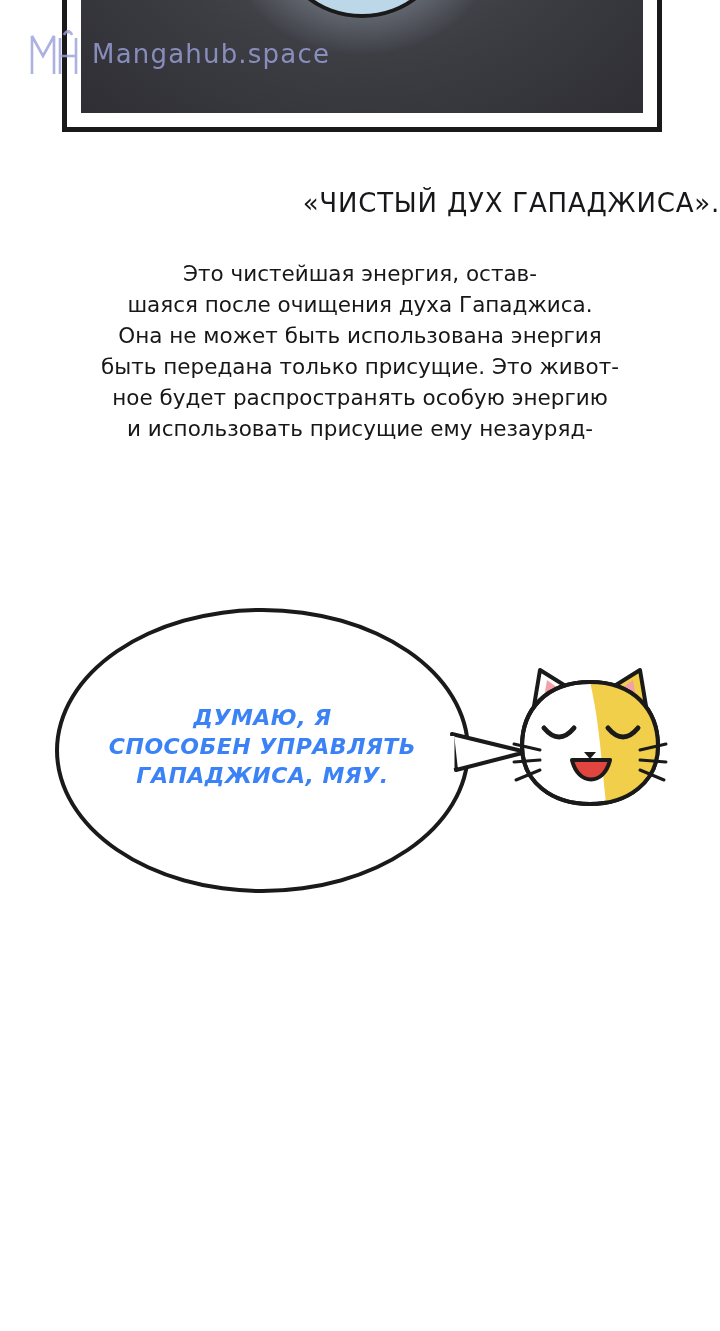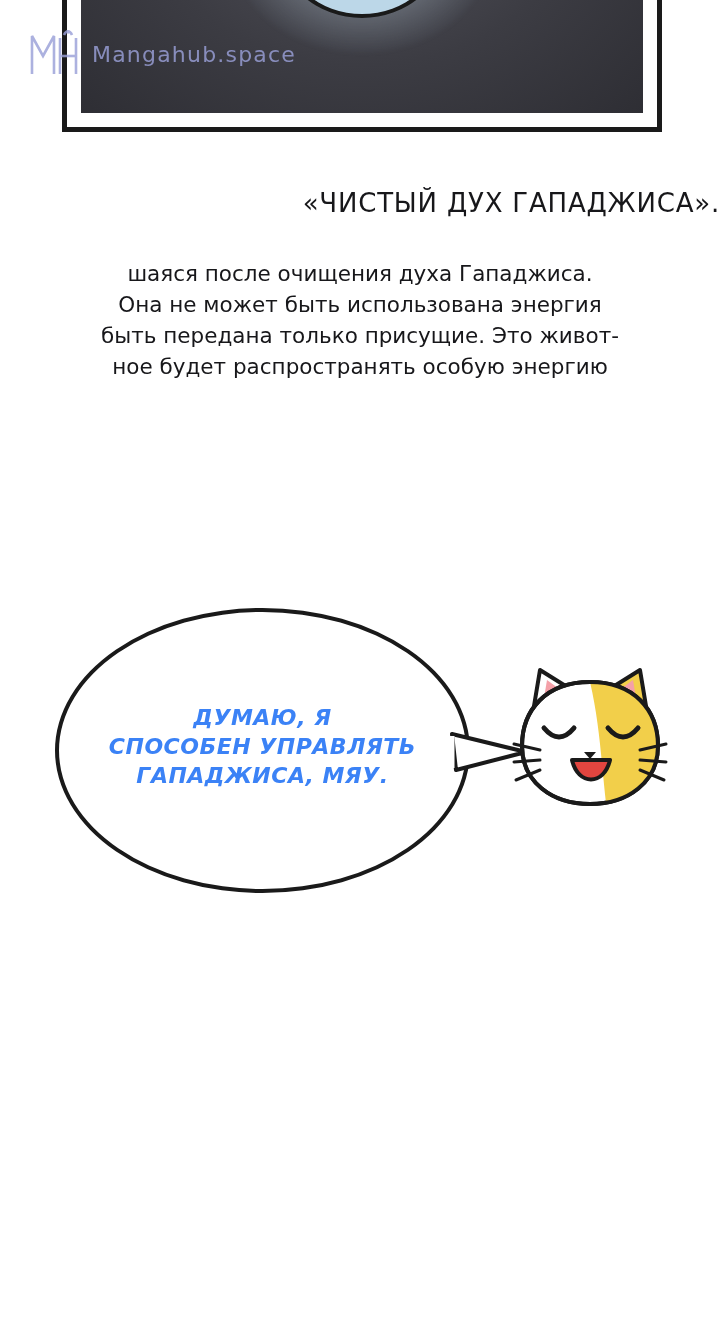--- a/index.html
+++ b/index.html
@@ -72,21 +72,21 @@
     opacity: 0.82;
     pointer-events: none;
   }
   .wm-logo {
     width: 56px;
     height: 56px;
     position: relative;
   }
   .wm-text {
     font-family: "DejaVu Sans", sans-serif;
-    font-size: 22px;
+    font-size: 26px;
     letter-spacing: 1.2px;
     color: #9aa0d8;
   }
 
   
   .headline {
     position: absolute;
     left: 0;
     top: 188px;
     width: 720px;
@@ -184,24 +184,26 @@
       </g>
       <circle cx="42" cy="6" r="1.8" fill="#9aa0d8"></circle>
     </svg>
   </span>
   <span class="wm-text">Mangahub.space</span>
 </div>
 
 <div class="headline">«ЧИСТЫЙ ДУХ ГАПАДЖИСА».</div>
 
 <div class="narration">
+  <p>Это чистейшая энергия, остав-</p>
   <p>шаяся после очищения духа Гападжиса.</p>
   <p>Она не может быть использована энергия</p>
   <p>быть передана только присущие. Это живот-</p>
   <p>ное будет распространять особую энергию</p>
+  <p>и использовать присущие ему незауряд-</p>
 </div>
 
 <div class="balloon-wrap">
   <div class="balloon"></div>
   <span class="tail">
     <svg width="90" height="50" viewBox="0 0 90 50">
       <path d="M2 6 L76 24 L6 42 Z" fill="#ffffff" stroke="#1a1a1a" stroke-width="4" stroke-linejoin="round"></path>
       <path d="M0 8 L0 40" stroke="#ffffff" stroke-width="9"></path>
     </svg>
   </span>

